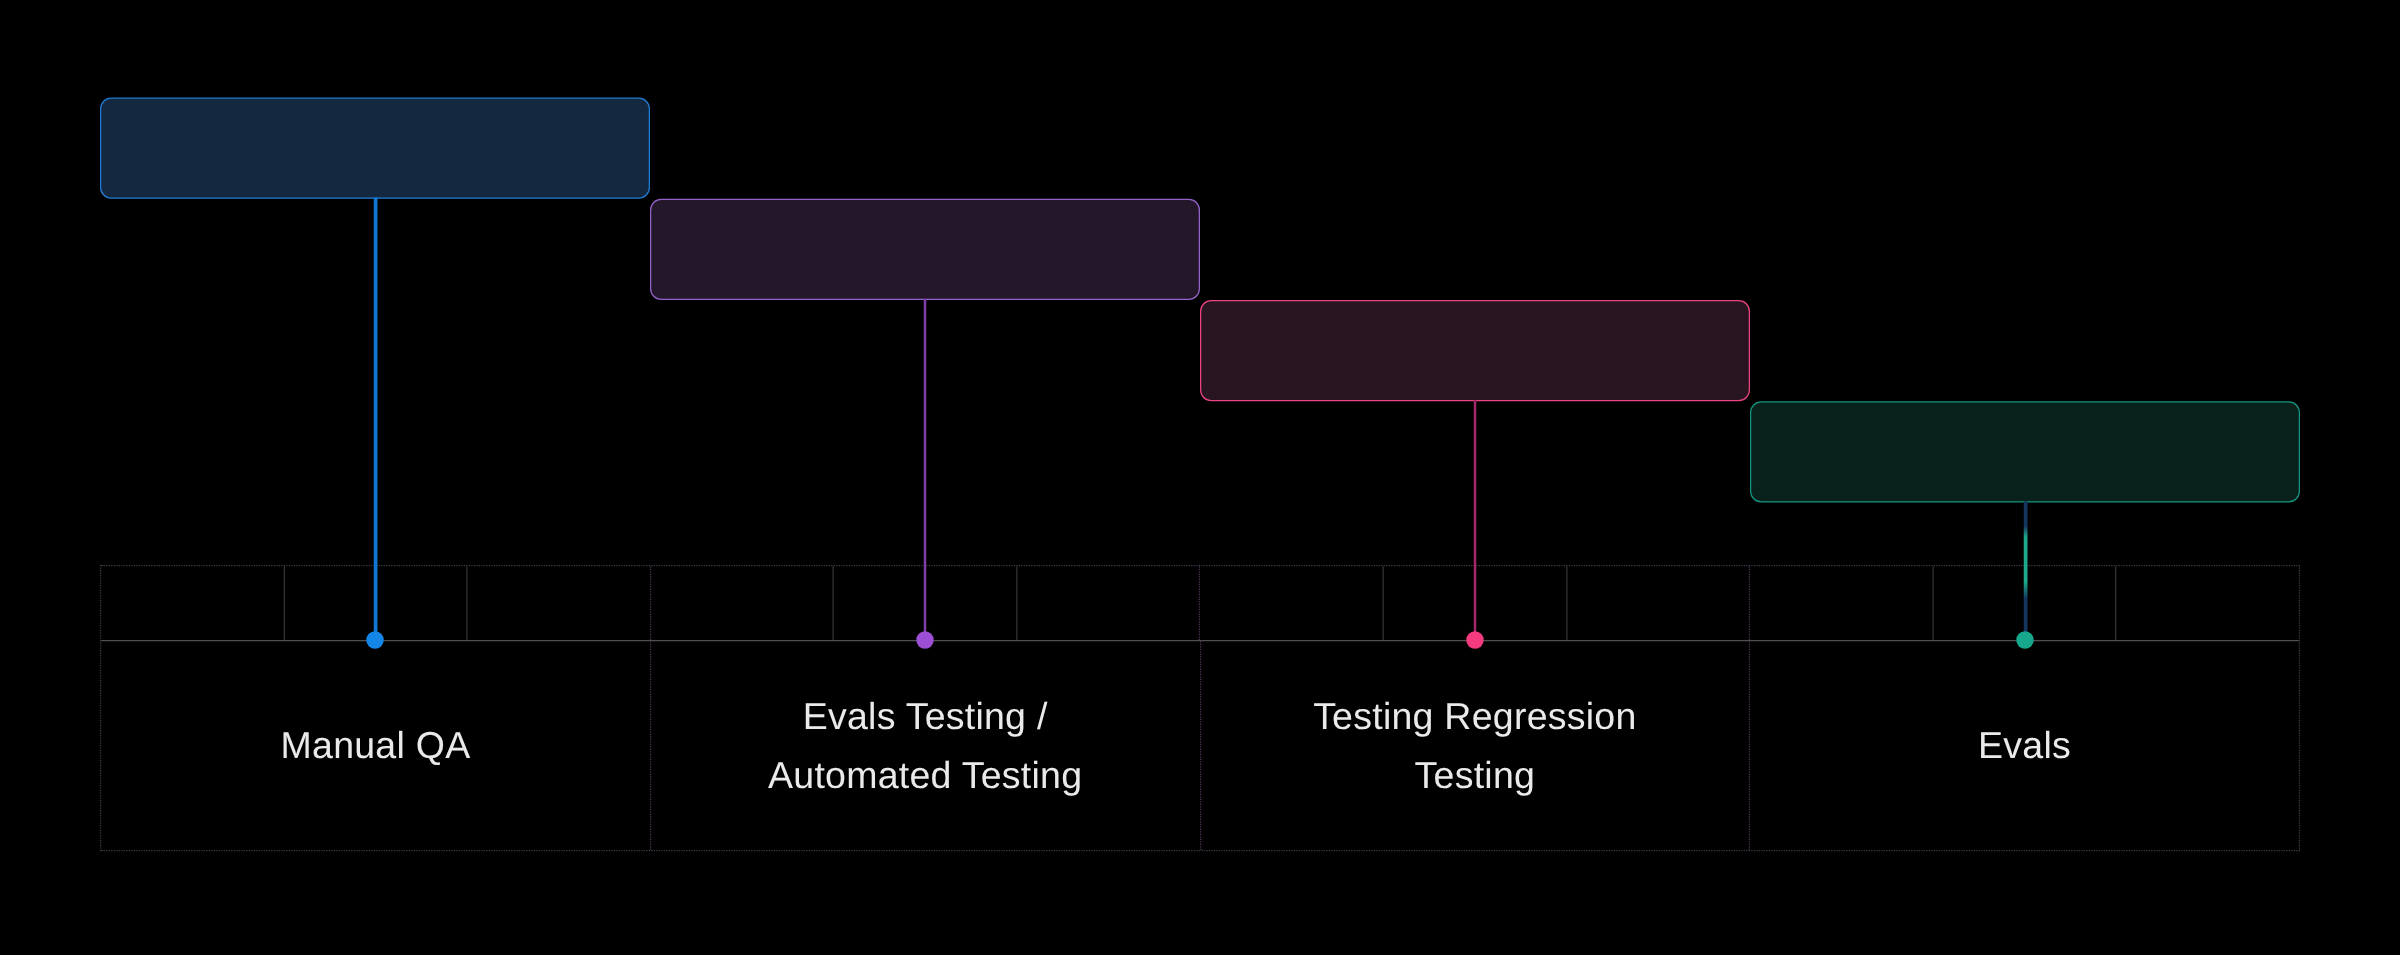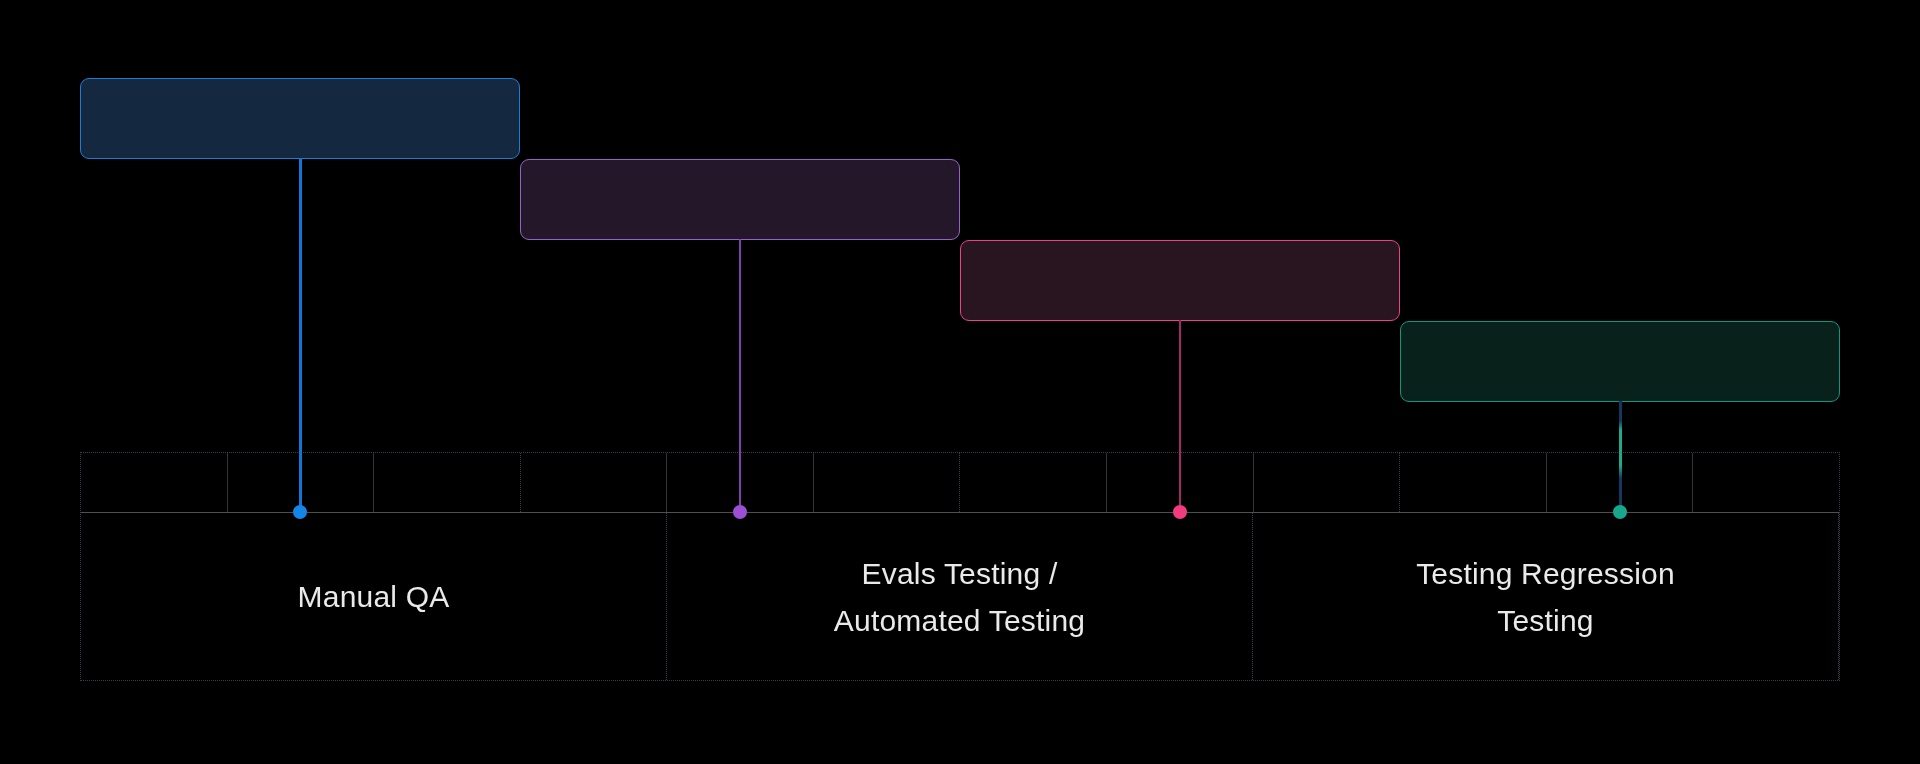--- a/index.html
+++ b/index.html
@@ -157,16 +157,19 @@
     <div class="label-row">
       <div class="label-cell sec-end">
         <span>Manual QA</span>
       </div>
       <div class="label-cell sec-end">
         <span>Evals Testing / Automated Testing</span>
       </div>
       <div class="label-cell sec-end">
         <span>Testing Regression Testing</span>
       </div>
+      <div class="label-cell">
+        <span>Evals</span>
+      </div>
     </div>
 
   </div>
 </div>
 
 </body></html>

